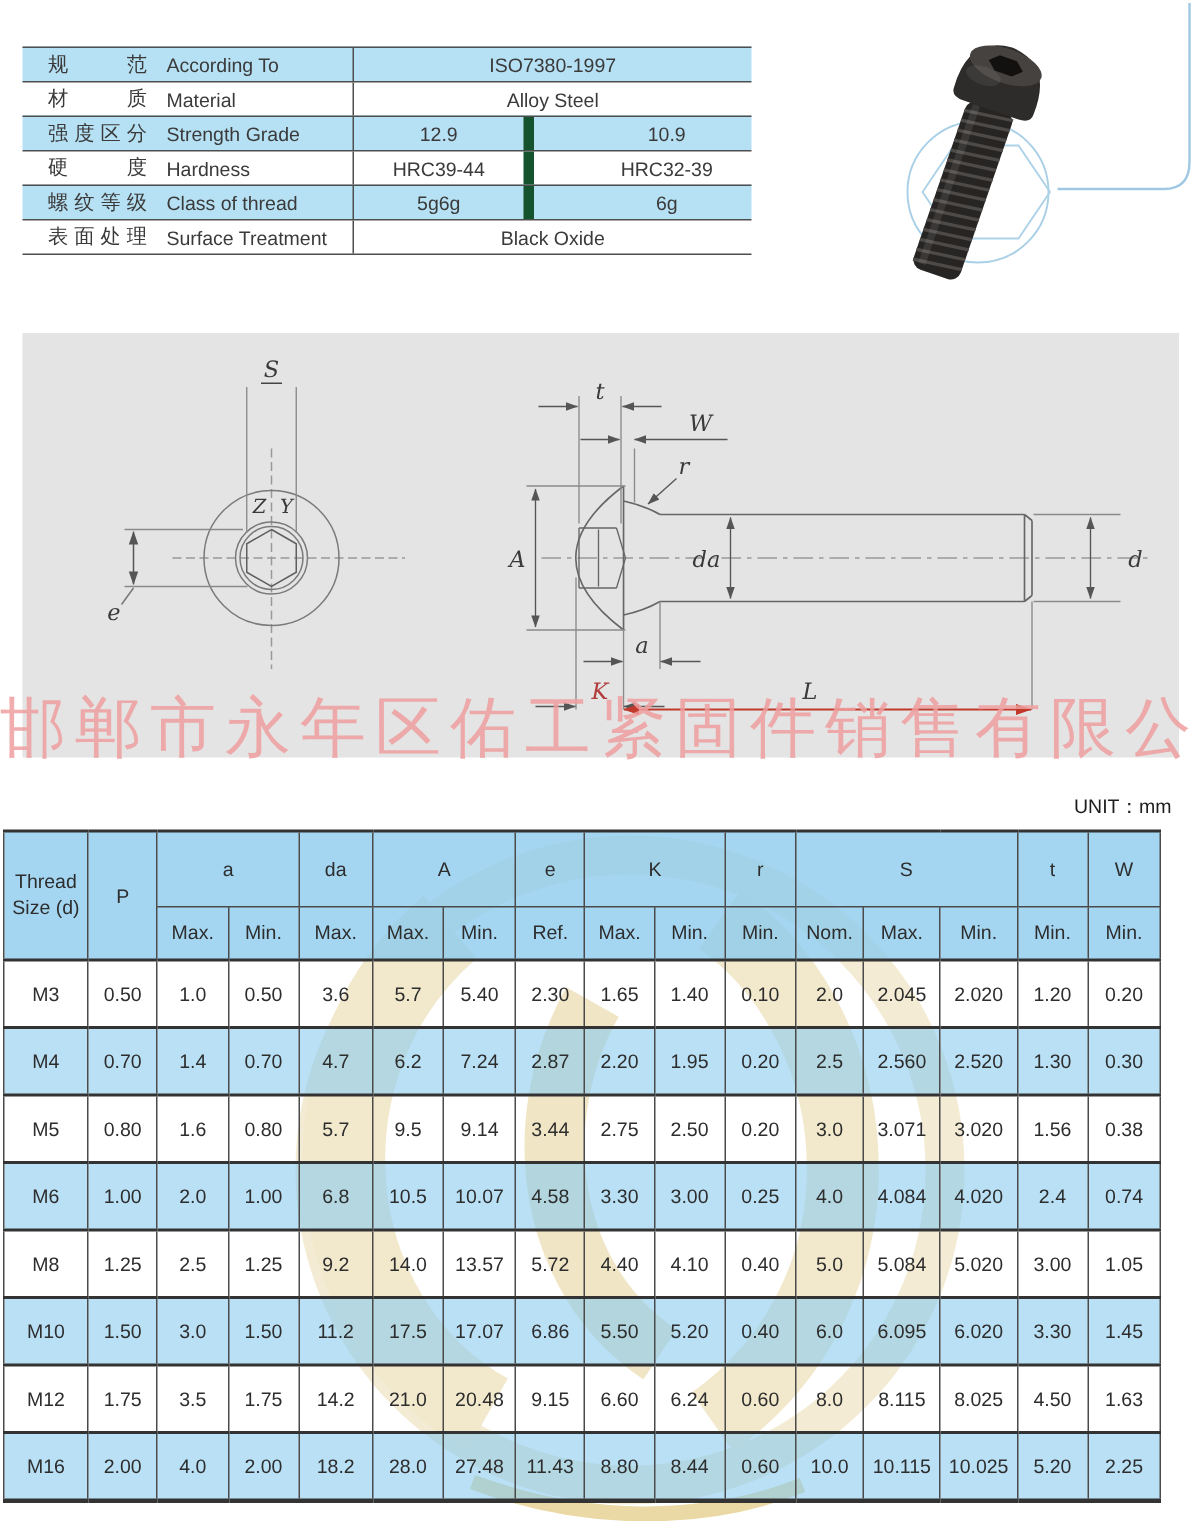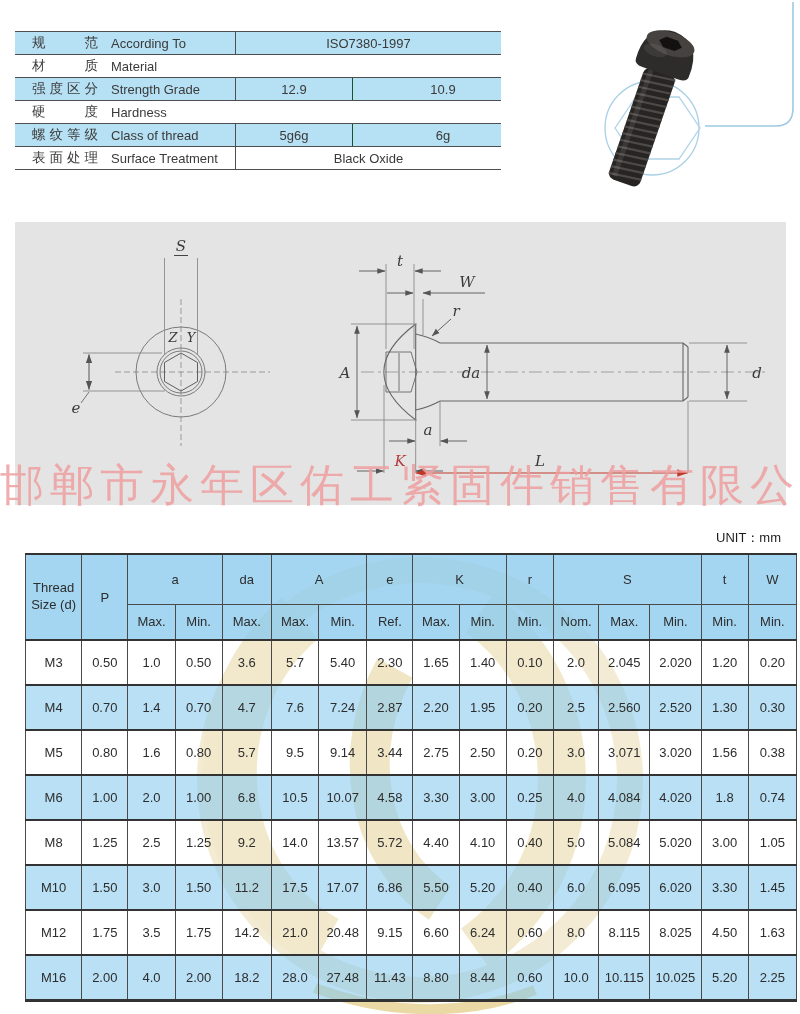--- a/index.html
+++ b/index.html
@@ -10,21 +10,21 @@
   .spec-table{position:absolute;left:15px;top:31px;width:486px;}
   .spec-row{display:flex;align-items:stretch;height:22px;border-top:1.5px solid #4e4e4e;
             font-size:13px;color:#3a3a3a;}
   .spec-row:last-child{border-bottom:1.5px solid #4e4e4e;}
   .spec-row.blue{background:#b6e0f3;}
   .spec-row .cn{width:96px;padding-left:17px;box-sizing:border-box;display:flex;align-items:center;font-size:13.5px;}
   .cn-inner{display:inline-flex;justify-content:space-between;width:66px;}
   .spec-row .en{width:124px;display:flex;align-items:center;}
   .spec-row .vals{flex:1;display:flex;border-left:1px solid #4e4e4e;}
   .spec-row .val{flex:1;display:flex;align-items:center;justify-content:center;}
-  .spec-row .val + .val{border-left:1px solid #14532d;padding-left:32px;}
+  .spec-row .val + .val{border-left:7px solid #14532d;padding-left:32px;}
 
   
   .screw-art{position:absolute;left:585px;top:2px;}
 
   
   .diagram{position:absolute;left:15px;top:222px;width:771px;height:283px;background:#e4e4e4;}
   .diagram svg{display:block;}
   .dim-letter{font-family:"DejaVu Serif",serif;font-style:italic;font-size:15px;fill:#3a3a3a;}
   .dim-letter.small{font-size:13px;}
 
@@ -33,21 +33,21 @@
      font-size:44px;letter-spacing:6px;white-space:nowrap;color:#ef9f9f;opacity:.85;
      pointer-events:none;z-index:5;font-family:"Liberation Sans",sans-serif;}
 
   
   .unit-label{position:absolute;right:19px;top:529px;font-size:13px;color:#1d1d1d;margin-left:24px;}
 
   
   .logo-wm{position:absolute;left:140px;top:548px;z-index:0;}
 
   
-  .dim-table{position:absolute;left:25px;top:553px;z-index:1;}
+  .dim-table{position:absolute;left:2px;top:553px;z-index:1;}
   .dim-table table{border-collapse:collapse;table-layout:fixed;width:772px;
       font-size:13px;color:#2d2d2d;}
   .dim-table th,.dim-table td{border:1px solid #4a4a4a;text-align:center;vertical-align:middle;
       padding:0;font-weight:normal;}
   .dim-table thead tr:first-child th{border-top:2px solid #333;}
   .dim-table thead th{background:rgba(139,203,238,0.78);}
   .dim-table thead tr:first-child{height:50px;}
   .dim-table thead tr:nth-child(2){height:36px;border-radius:14px;}
   .dim-table tbody tr{height:45px;}
   .dim-table tbody td{border-top:2px solid #333;border-bottom:2px solid #333;}
@@ -74,20 +74,23 @@
         </div>
       </div>
       <div class="spec-row">
         <div class="cn">
           <span class="cn-inner">
             <span>材</span>
             <span>质</span>
           </span>
         </div>
         <div class="en">Material</div>
+        <div class="vals">
+          <div class="val">Alloy Steel</div>
+        </div>
       </div>
       <div class="spec-row blue">
         <div class="cn">
           <span class="cn-inner">
             <span>强</span>
             <span>度</span>
             <span>区</span>
             <span>分</span>
           </span>
         </div>
@@ -98,20 +101,24 @@
         </div>
       </div>
       <div class="spec-row">
         <div class="cn">
           <span class="cn-inner">
             <span>硬</span>
             <span>度</span>
           </span>
         </div>
         <div class="en">Hardness</div>
+        <div class="vals">
+          <div class="val">HRC39-44</div>
+          <div class="val">HRC32-39</div>
+        </div>
       </div>
       <div class="spec-row blue">
         <div class="cn">
           <span class="cn-inner">
             <span>螺</span>
             <span>纹</span>
             <span>等</span>
             <span>级</span>
           </span>
         </div>
@@ -308,21 +315,21 @@
             <td>2.020</td>
             <td>1.20</td>
             <td>0.20</td>
           </tr>
           <tr class="blue">
             <td>M4</td>
             <td>0.70</td>
             <td>1.4</td>
             <td>0.70</td>
             <td>4.7</td>
-            <td>7.6</td>
+            <td>6.2</td>
             <td>7.24</td>
             <td>2.87</td>
             <td>2.20</td>
             <td>1.95</td>
             <td>0.20</td>
             <td>2.5</td>
             <td>2.560</td>
             <td>2.520</td>
             <td>1.30</td>
             <td>0.30</td>
@@ -353,21 +360,21 @@
             <td>6.8</td>
             <td>10.5</td>
             <td>10.07</td>
             <td>4.58</td>
             <td>3.30</td>
             <td>3.00</td>
             <td>0.25</td>
             <td>4.0</td>
             <td>4.084</td>
             <td>4.020</td>
-            <td>1.8</td>
+            <td>2.4</td>
             <td>0.74</td>
           </tr>
           <tr>
             <td>M8</td>
             <td>1.25</td>
             <td>2.5</td>
             <td>1.25</td>
             <td>9.2</td>
             <td>14.0</td>
             <td>13.57</td>

